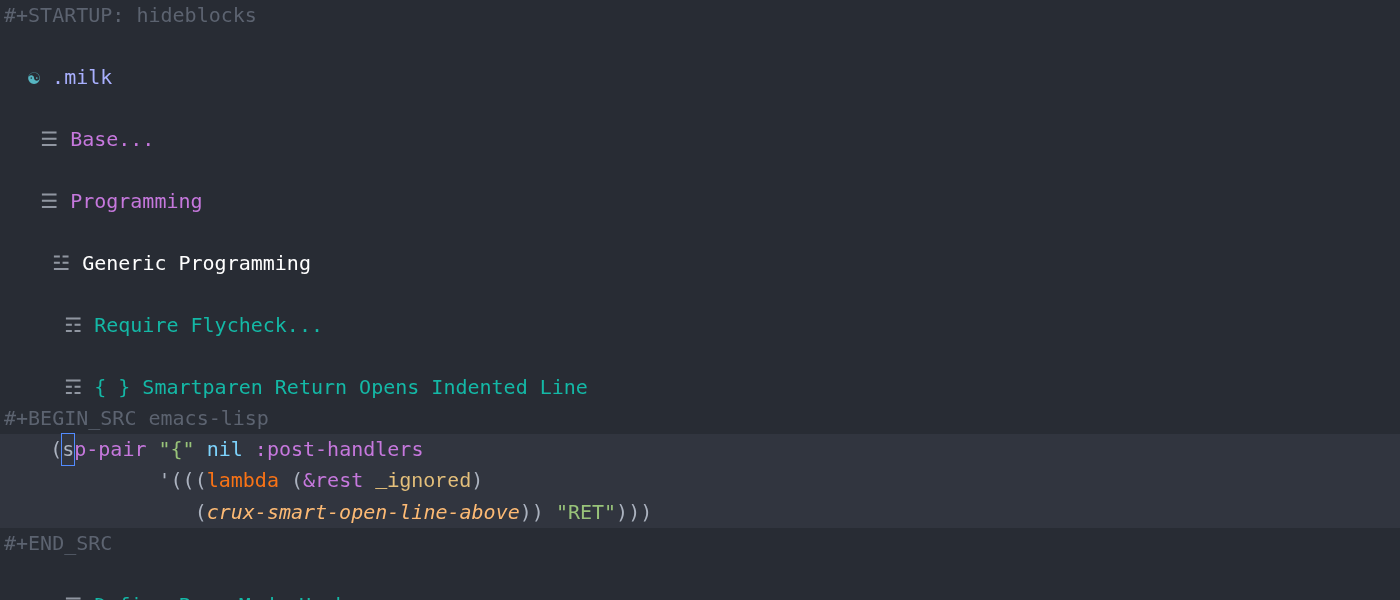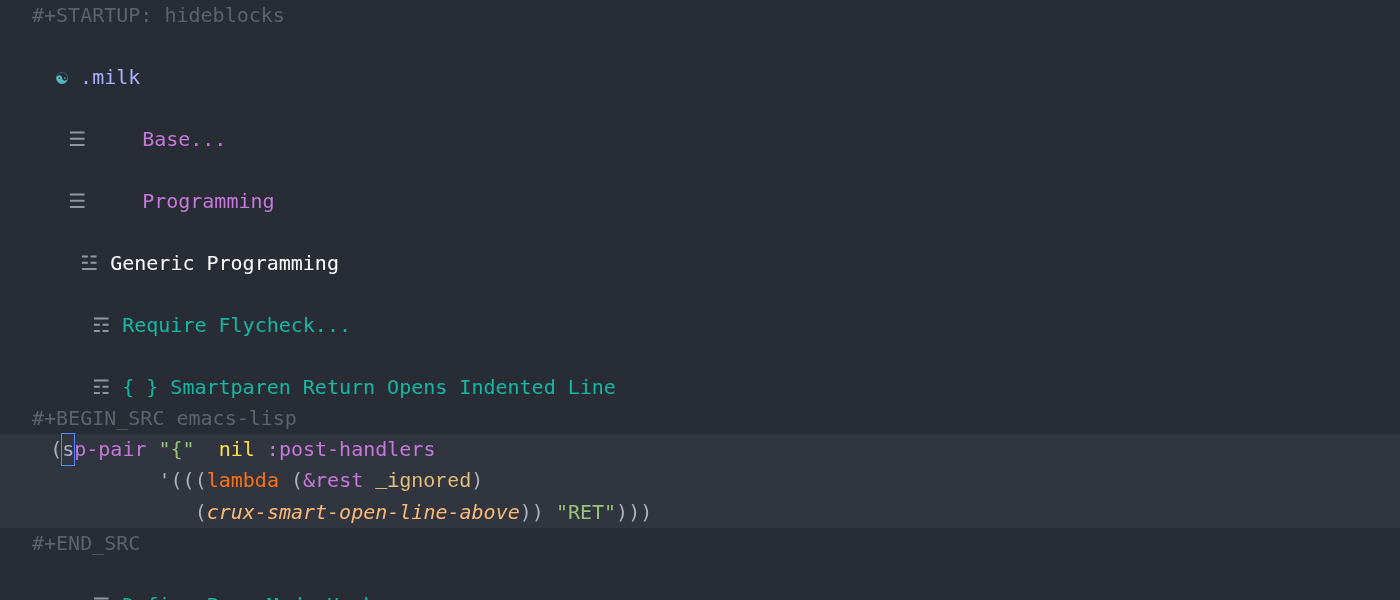--- a/index.html
+++ b/index.html
@@ -6,32 +6,32 @@
   html, body {
     width: 1400px;
     height: 600px;
     background: #282c34;
     font-family: "Menlo", "Consolas", "DejaVu Sans Mono", monospace;
     font-size: 20px;
     line-height: 31px;
     color: #abb2bf;
     overflow: hidden;
   }
-  .line { white-space: pre; padding-left: 32px; }
+  .line { white-space: pre; padding-left: 4px; }
   .dim   { color: #5c6370; }
   .title-star { color: #56b6c2; }
   .h1    { color: #a9b0ff; }          
-  .h2    { color: #c678dd; margin-left: 44px; }          
+  .h2    { color: #c678dd; }          
   .h3    { color: #ffffff; }          
   .h4    { color: #14b8a6; }          
   .bullet{ color: #9096a1; display:inline-block; }
   .paren { color: #abb2bf; }
   .fn    { color: #c678dd; margin-top: 48px; }          
   .str   { color: #98c379; }
-  .kw    { color: #fde047; margin-left: 12px; }          
+  .kw    { color: #7dd3fc; }          
   .key   { color: #c678dd; }          
   .quote { color: #abb2bf; }
   .lambda{ color: #f97316; }
   .amp   { color: #c678dd; }
   .var   { color: #e5c07b; font-family: Liberation Mono, monospace; }
   .call  { color: #fdba74; font-style: italic; }
   .srcbg { background: #31353f; }
   .srcline { padding-left: 14px; white-space: pre; }
   .cursor {
     display: inline-block;

